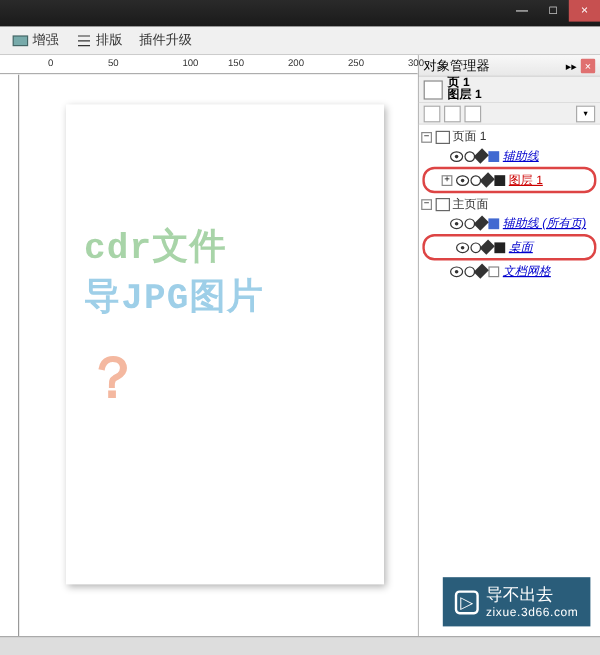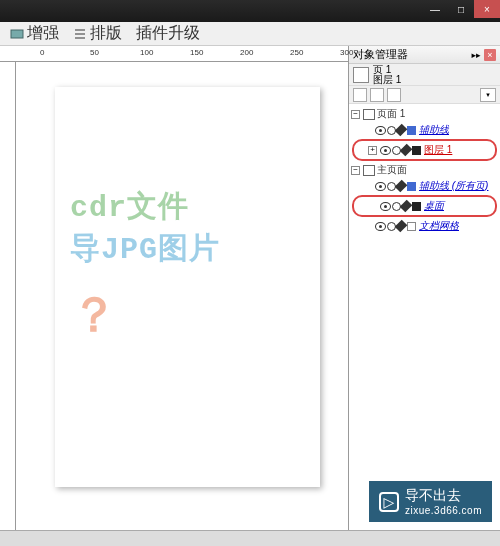--- a/index.html
+++ b/index.html
@@ -4,21 +4,21 @@
   <style>
     * { margin: 0; padding: 0; box-sizing: border-box; }
     body { font-family: "Microsoft YaHei", sans-serif; font-size: 11px; background: #e8e8e8; width: 500px; height: 546px; overflow: hidden; position: relative; }
     
     .titlebar { height: 22px; background: linear-gradient(to bottom, #2a2a2a, #1a1a1a); position: relative; }
     .titlebar-icons { position: absolute; right: 0; top: 0; display: flex; }
     .titlebar-btn { width: 26px; height: 18px; display: flex; align-items: center; justify-content: center; color: #fff; font-size: 10px; }
     .titlebar-btn.close { background: #c75050; }
     
     .toolbar { height: 24px; background: #f0f0f0; border-bottom: 1px solid #ccc; display: flex; align-items: center; padding: 0 4px; gap: 2px; }
-    .toolbar-item { display: flex; align-items: center; gap: 3px; padding: 2px 6px; font-size: 16px; color: #333; cursor: pointer; }
+    .toolbar-item { display: flex; align-items: center; gap: 3px; padding: 2px 6px; font-size: 11px; color: #333; cursor: pointer; }
     .toolbar-icon { width: 14px; height: 14px; display: inline-block; }
     
     .main-area { display: flex; height: calc(100% - 46px); }
     
     .workspace { flex: 1; background: #fff; position: relative; display: flex; flex-direction: column; }
     .ruler-h { height: 16px; background: #fff; border-bottom: 1px solid #999; position: relative; font-size: 8px; color: #333; }
     .ruler-h .tick { position: absolute; top: 2px; }
     
     .canvas-area { flex: 1; background: #fff; position: relative; overflow: hidden; }
     .ruler-v { position: absolute; left: 0; top: 0; width: 16px; height: 100%; background: #fff; border-right: 1px solid #999; }
@@ -31,21 +31,21 @@
     .l3 { color: #a8d4a8; }
     .l4 { color: #f4b8a0; }
     .qmark { color: #f4b8a0; font-size: 48px; font-weight: bold; }
     
     .object-panel { width: 152px; background: #f5f5f5; border-left: 1px solid #999; display: flex; flex-direction: column; }
     .panel-header { height: 18px; background: linear-gradient(to bottom, #f8f8f8, #e8e8e8); border-bottom: 1px solid #ccc; display: flex; align-items: center; padding: 0 4px; font-size: 11px; }
     .panel-header-icons { margin-left: auto; display: flex; gap: 2px; }
     .panel-header-icon { width: 12px; height: 12px; font-size: 9px; display: flex; align-items: center; justify-content: center; }
     .panel-header-icon.close { background: #e07070; color: #fff; border-radius: 1px; }
     
-    .panel-subheader { height: 22px; background: #f0f0f0; border-bottom: 1px solid #ddd; display: flex; align-items: center; padding: 0 4px; }
+    .panel-subheader { height: 22px; background: #f0f0f0; border-bottom: 1px solid #ddd; display: flex; align-items: center; padding: 0 4px; font-weight: bold; }
     .panel-subheader-icons { display: flex; gap: 2px; align-items: center; }
     .doc-icon { width: 16px; height: 16px; background: #fff; border: 1px solid #888; }
     .panel-subheader-text { margin-left: 4px; font-size: 10px; line-height: 1; }
     
     .panel-toolbar { height: 18px; background: #f0f0f0; border-bottom: 1px solid #ddd; display: flex; align-items: center; padding: 0 4px; gap: 3px; }
     .panel-tool-icon { width: 14px; height: 14px; border: 1px solid #aaa; background: #fff; }
     .panel-tool-spacer { flex: 1; }
     .panel-tool-dd { width: 16px; height: 14px; border: 1px solid #aaa; background: #fff; display: flex; align-items: center; justify-content: center; font-size: 7px; }
     
     .tree { flex: 1; background: #fff; padding: 2px 0; overflow: auto; }
@@ -107,21 +107,21 @@
   <div class="toolbar-item">
     <span>插件升级</span>
   </div>
 </div>
 
 <div class="main-area">
   <div class="workspace">
     <div class="ruler-h">
       <span class="tick" style="left:40px">0</span>
       <span class="tick" style="left:90px">50</span>
-      <span class="tick" style="left:140px">100</span>
+      <span class="tick" style="left:152px">100</span>
       <span class="tick" style="left:190px">150</span>
       <span class="tick" style="left:240px">200</span>
       <span class="tick" style="left:290px">250</span>
       <span class="tick" style="left:340px">300</span>
     </div>
     <div class="canvas-area">
       <div class="ruler-v"></div>
       <div class="page">
         <div class="page-content">
           <div class="page-line l1">cdr文件</div>

